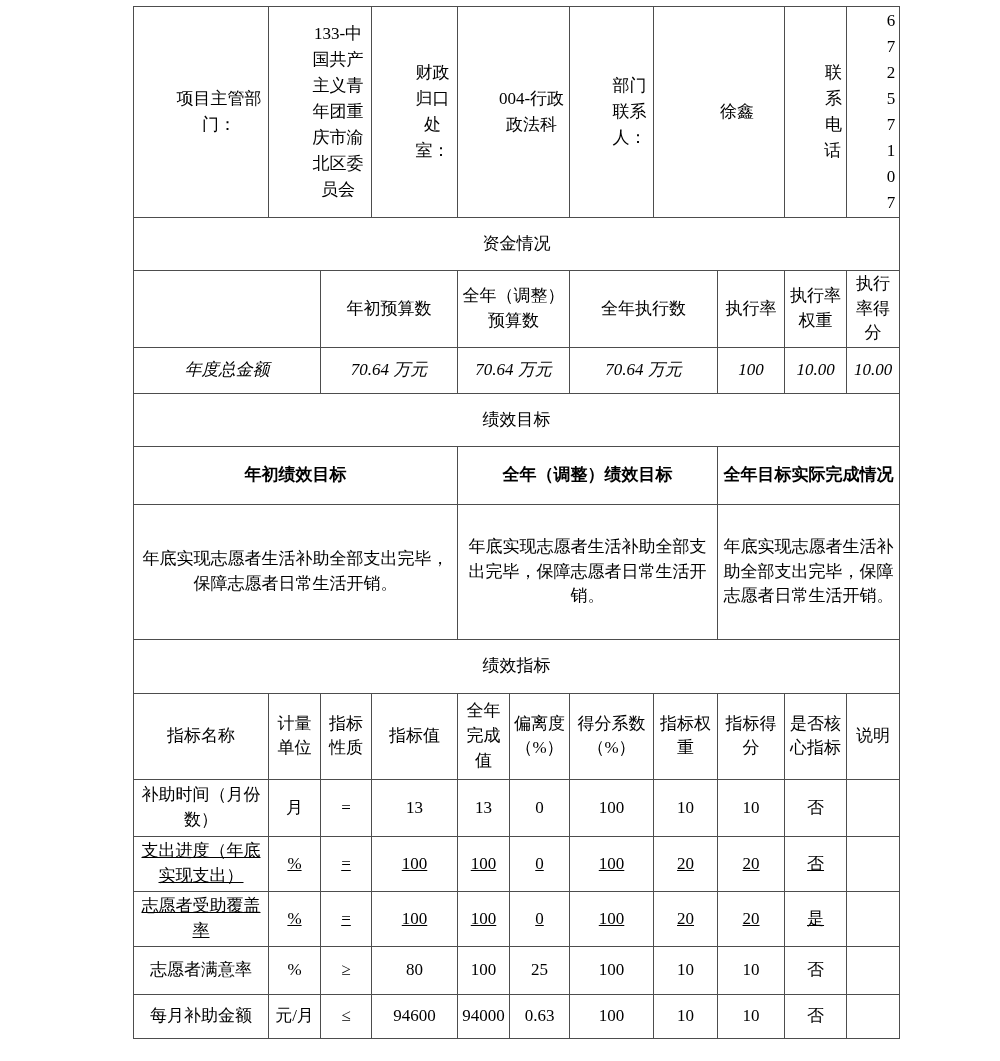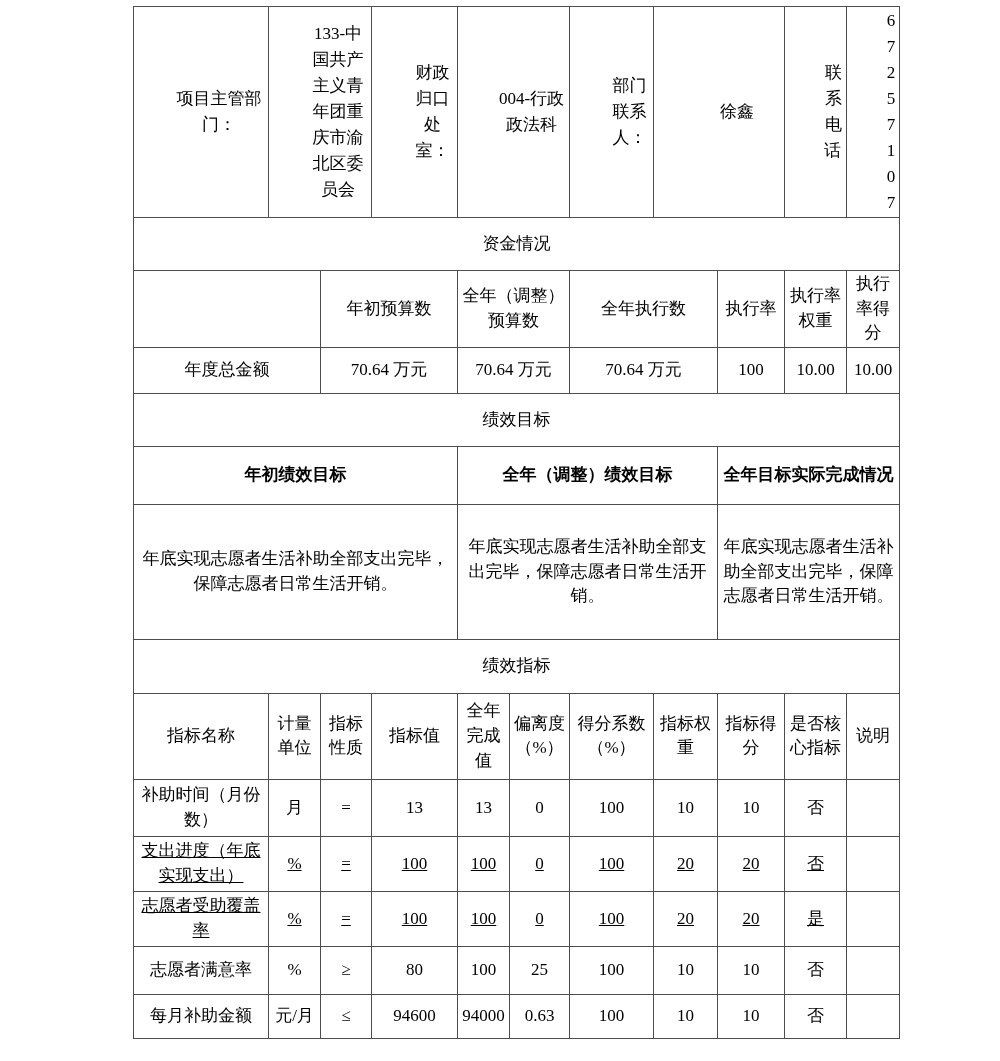--- a/index.html
+++ b/index.html
@@ -38,21 +38,21 @@
   td.l { text-align: left; padding-left: 4px; }
   td.goal {
     text-align: left;
     vertical-align: top;
     padding: 3px 5px;
     line-height: 32px;
   }
   tr.h104 { height: 104px; }
   tr.h53  { height: 53px; }
   tr.h57  { height: 57px; }
-  tr.h46  { height: 46px; }
+  tr.h46  { height: 46px; font-style: italic; }
   tr.h58  { height: 58px; font-weight: bold; }
   tr.h135 { height: 135px; }
   tr.h54  { height: 54px; margin-top: 32px; }
   tr.h86  { height: 86px; }
   tr.h47  { height: 47px; }
   tr.h55  { height: 55px; text-decoration: underline; }
   tr.h48  { height: 48px; }
   tr.h44  { height: 44px; }
   tr.info td { line-height: 26px; padding-left: 39px; }
 </style>

